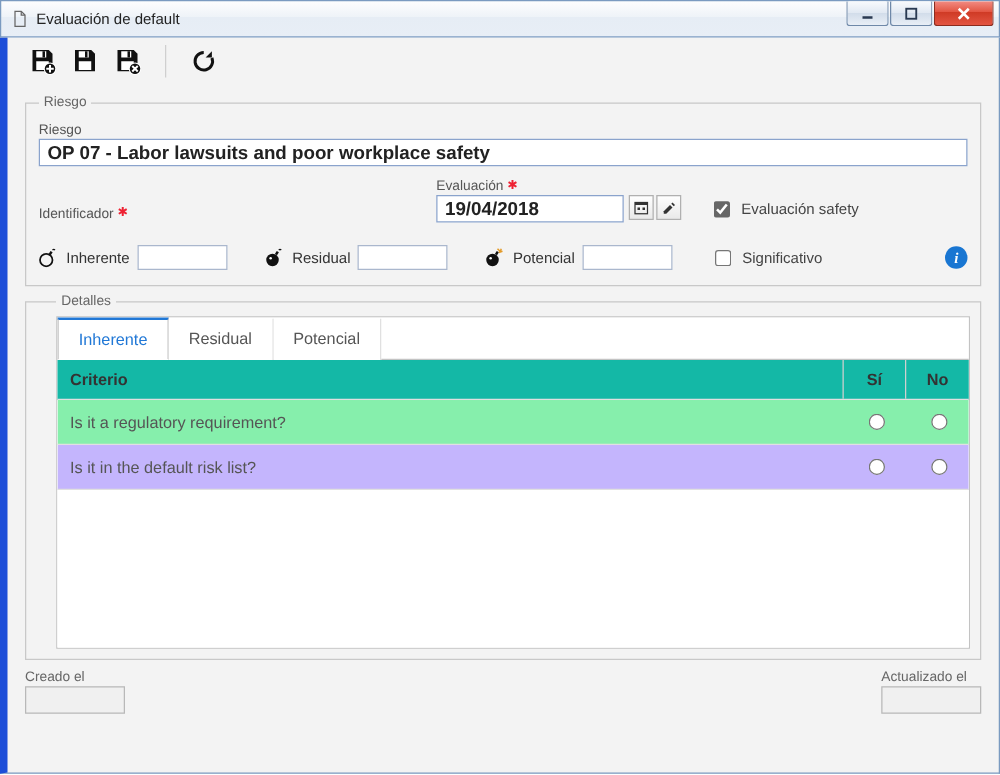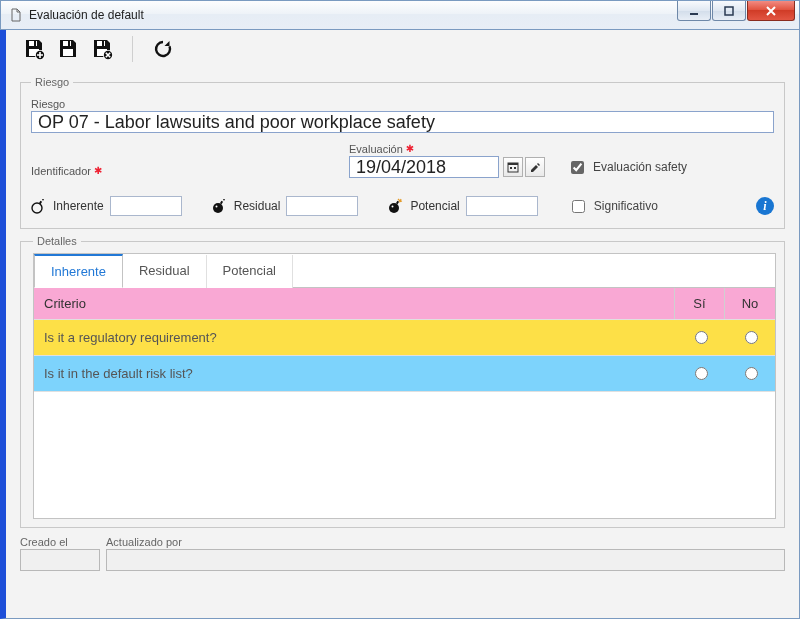--- a/index.html
+++ b/index.html
@@ -117,22 +117,23 @@
     font-size: 10px;
     position: relative;
     top: -1px;
   }
   input[type=text].txt {
     height: 22px;
     border: 1px solid #8aa3cc;
     background: #fff;
     padding: 2px 6px;
     font-family: inherit;
-    font-size: 18px;
+    font-size: 15px;
     color: #222;
+    font-weight: bold;
   }
   .txt.full { width: 100%; }
 
   .inline-icons {
     display: flex;
     gap: 0;
     margin-left: 4px;
   }
   .ibtn {
     width: 20px; height: 20px;
@@ -223,22 +224,22 @@
   .grid {
     background: #fff;
   }
   .grid-header, .grid-row {
     display: grid;
     grid-template-columns: 1fr 50px 50px;
     align-items: center;
     border-bottom: 1px solid #e0e0e0;
   }
   .grid-header {
-    background: #f9a8d4;
-    font-weight: normal;
+    background: #14b8a6;
+    font-weight: bold;
     color: #333;
   }
   .grid-header > div, .grid-row > div {
     padding: 8px 10px;
     font-size: 13px;
   }
   .grid-header > div { border-right: 1px solid #d0d0d0; }
   .grid-header > div:last-child { border-right: none; }
   .grid-row { color: #555; }
   .grid-row:nth-child(odd) { background: #f4f4f4; }
@@ -353,21 +354,21 @@
           <span>Identificador</span>
             <span class="req">✱</span>
         </span>
       </div>
 
       <div class="field">
         <span class="field-label">
           <span>Evaluación</span>
             <span class="req">✱</span>
         </span>
-        <div style="display:flex;align-items:center">
+        <div style="display:flex;">
           <input type="text" class="txt" style="width: 150px;" value="19/04/2018">
           <span class="inline-icons">
             <span class="ibtn">
               <svg width="12" height="12" viewBox="0 0 12 12">
                 <rect x="1" y="2" width="10" height="9" fill="none" stroke="#333"></rect>
                 <rect x="1" y="2" width="10" height="2" fill="#333"></rect>
                 <rect x="3" y="6" width="2" height="2" fill="#333"></rect>
                 <rect x="7" y="6" width="2" height="2" fill="#333"></rect>
               </svg>
             </span>
@@ -429,56 +430,56 @@
       <label class="chk">
         <input type="checkbox" style="">
         <span>Significativo</span>
       </label>
 
       <span class="spacer"></span>
       <span class="info-badge">i</span>
     </div>
   </fieldset>
 
-  <fieldset style="padding:4px 8px 8px 12px;">
+  <fieldset style="padding:4px 8px 8px 24px;">
     <legend>Detalles</legend>
 
     <div class="tabs">
       <div class="tabstrip">
         <div class="tab active">Inherente</div>
         <div class="tab">Residual</div>
         <div class="tab">Potencial</div>
       </div>
 
       <div class="grid">
         <div class="grid-header">
           <div>Criterio</div>
           <div class="cell-center">Sí</div>
           <div class="cell-center">No</div>
         </div>
         <div class="grid-body">
-          <div class="grid-row" style="background:#fde047">
+          <div class="grid-row" style="background:#86efac">
             <div>Is it a regulatory requirement?</div>
             <div class="cell-center"><input type="radio" name="r0" style=""></div>
             <div class="cell-center"><input type="radio" name="r0" style=""></div>
           </div>
-          <div class="grid-row" style="background:#7dd3fc">
+          <div class="grid-row" style="background:#c4b5fd">
             <div>Is it in the default risk list?</div>
             <div class="cell-center"><input type="radio" name="r1" style=""></div>
             <div class="cell-center"><input type="radio" name="r1" style=""></div>
           </div>
         </div>
       </div>
     </div>
   </fieldset>
 
   <div class="footer">
     <div class="ffield" style="width:80px">
       <span>Creado el</span>
       <input type="text" class="txt" readonly="" value="" style="">
     </div>
-    <div class="ffield" style="flex:1">
-      <span>Actualizado por</span>
-      <input type="text" class="txt" readonly="" style="width: 100%;" value="">
+    <div class="ffield" style="width:80px">
+      <span>Actualizado el</span>
+      <input type="text" class="txt" readonly="" value="" style="">
     </div>
   </div>
 
 </div>
 
 </body></html>

